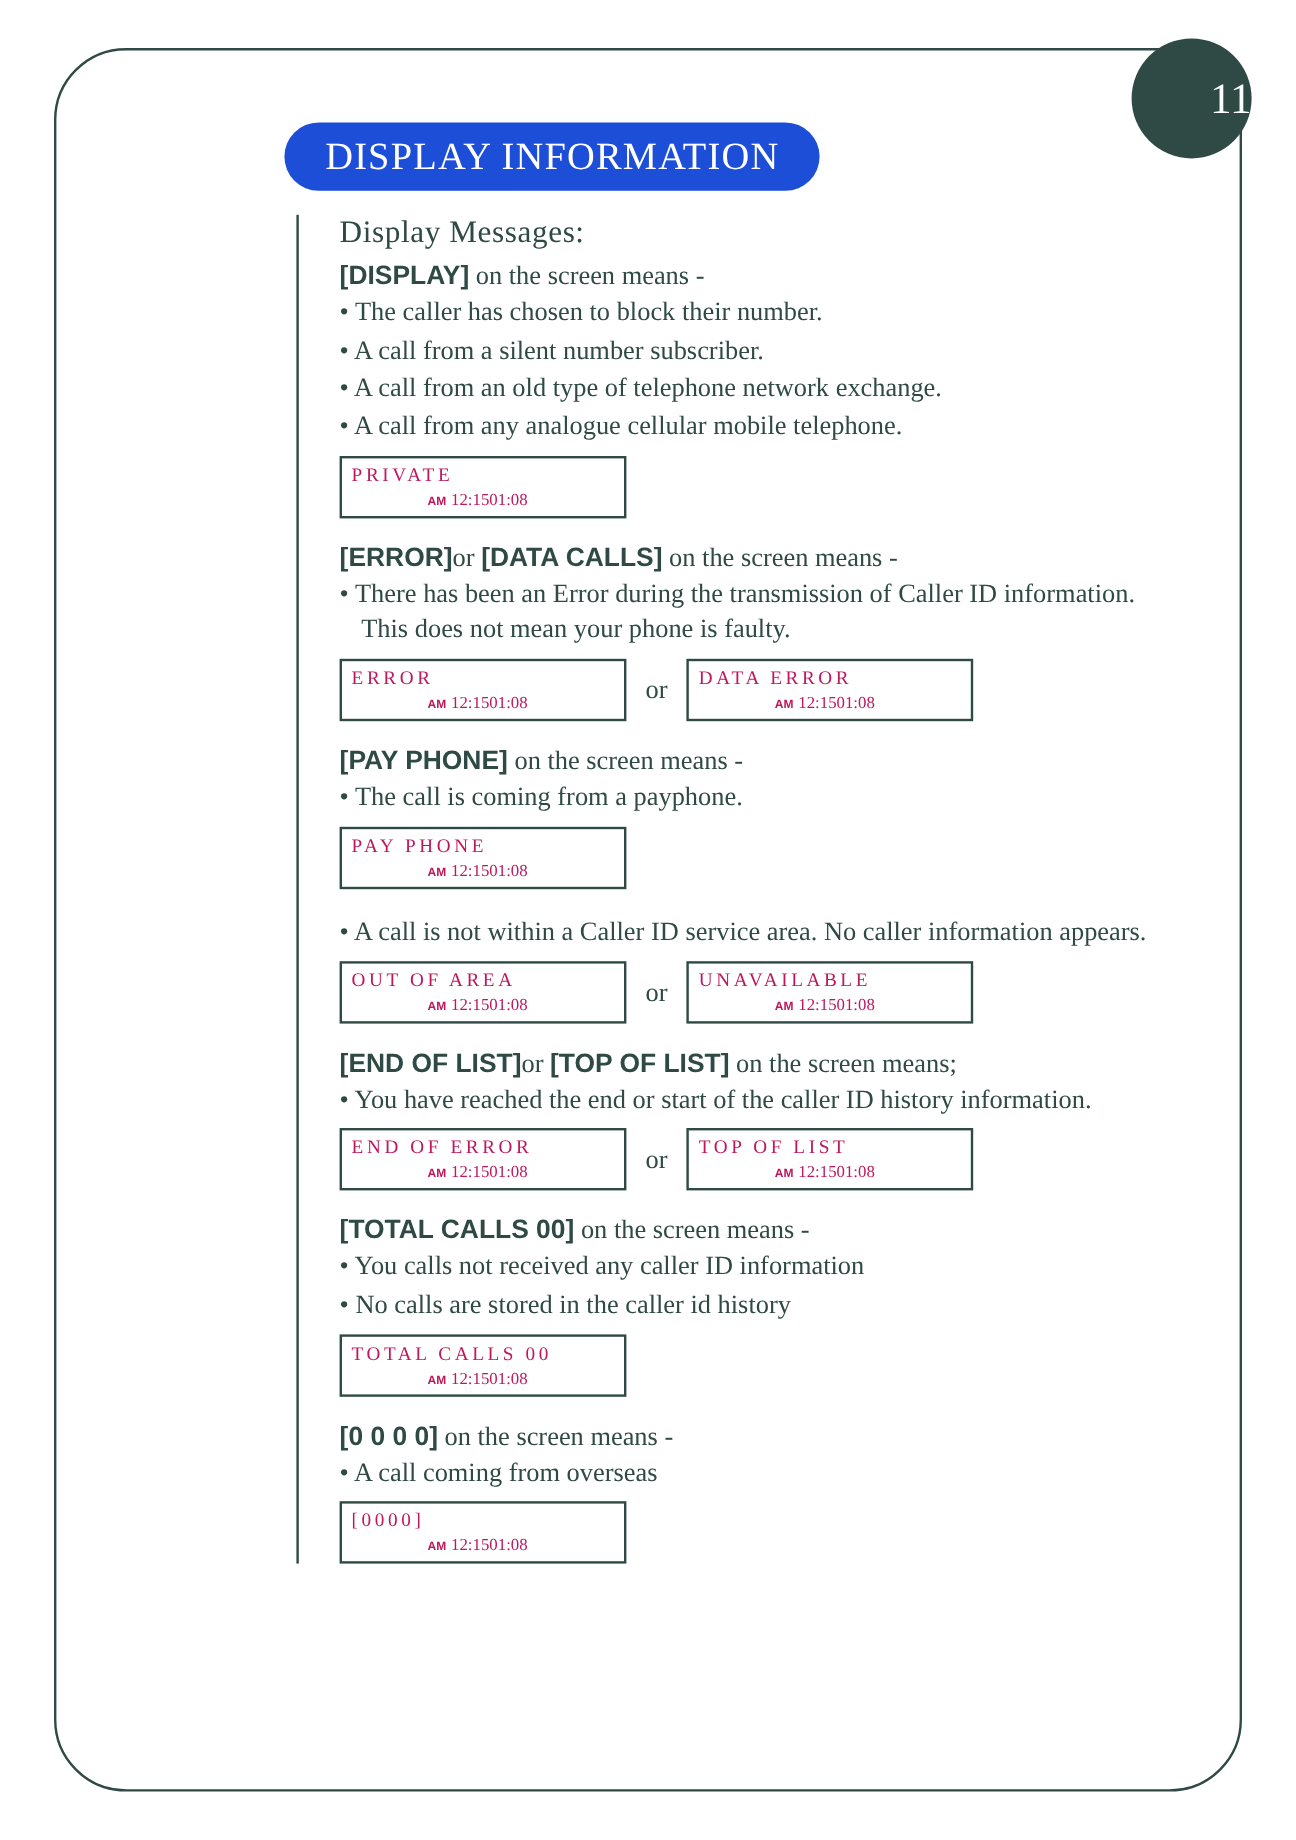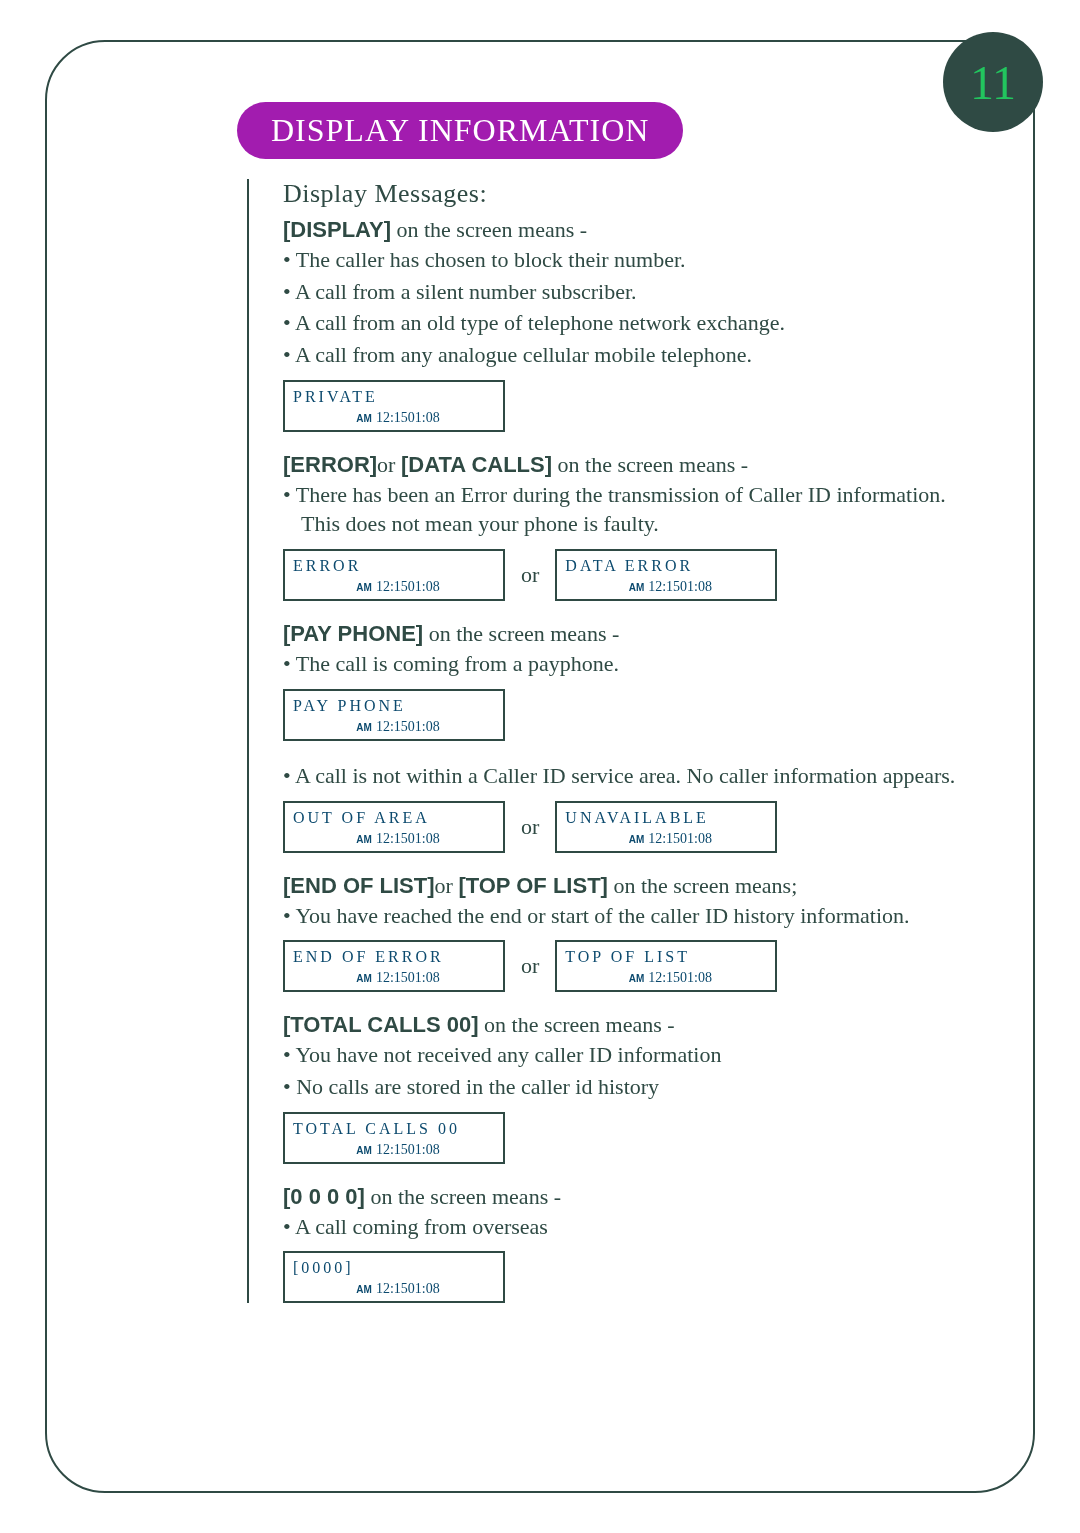--- a/index.html
+++ b/index.html
@@ -33,32 +33,32 @@
 
   
   .page-badge {
     position: absolute;
     top: -10px;
     right: -10px;
     width: 100px;
     height: 100px;
     background: #2f4a44;
     border-radius: 999px;
-    color: #22c55e;
-    font-size: 48px;
+    color: #ffffff;
+    font-size: 36px;
     display: flex;
     align-items: center;
-    justify-content: center;
+    justify-content: flex-end;
     font-family: "Times New Roman", Times, serif;
   }
 
   
   .title-pill {
     display: inline-block;
-    background: #a21caf;
+    background: #1d4ed8;
     color: #ffffff;
     font-size: 32px;
     letter-spacing: 1px;
     padding: 10px 34px;
     border-radius: 999px;
     margin-left: -10px;
     margin-bottom: 20px;
   }
 
   
@@ -101,23 +101,23 @@
   
   .lcd-row {
     display: flex;
     align-items: center;
     gap: 16px;
     margin: 6px 0 20px 0;
   }
   .lcd {
     border: 2px solid #2f4a44;
     width: 210px;
-    padding: 6px 0 4px 8px;
+    padding: 6px 17px 4px 8px;
     font-family: "Times New Roman", serif;
-    color: #0c4a6e;
+    color: #be185d;
   }
   .lcd .lcd-label {
     letter-spacing: 3px;
     font-size: 16px;
     white-space: nowrap;
   }
   .lcd .lcd-time {
     display: flex;
     align-items: baseline;
     justify-content: center;
@@ -266,21 +266,21 @@
             </div>
           </div>
         </div>
       </div>
 
       <div class="block">
         <p class="msg-line">
           <span class="msg-tag">[TOTAL CALLS 00]</span><span> on the screen means -</span>
         </p>
         <ul class="bullets">
-          <li>You have not received any caller ID information</li>
+          <li>You calls not received any caller ID information</li>
           <li>No calls are stored in the caller id history</li>
         </ul>
         <div class="lcd-row">
           <div class="lcd">
             <div class="lcd-label">TOTAL CALLS 00</div>
             <div class="lcd-time">
               <span><span class="am">AM</span><span>12:15</span></span>
               <span>01:08</span>
             </div>
           </div>

